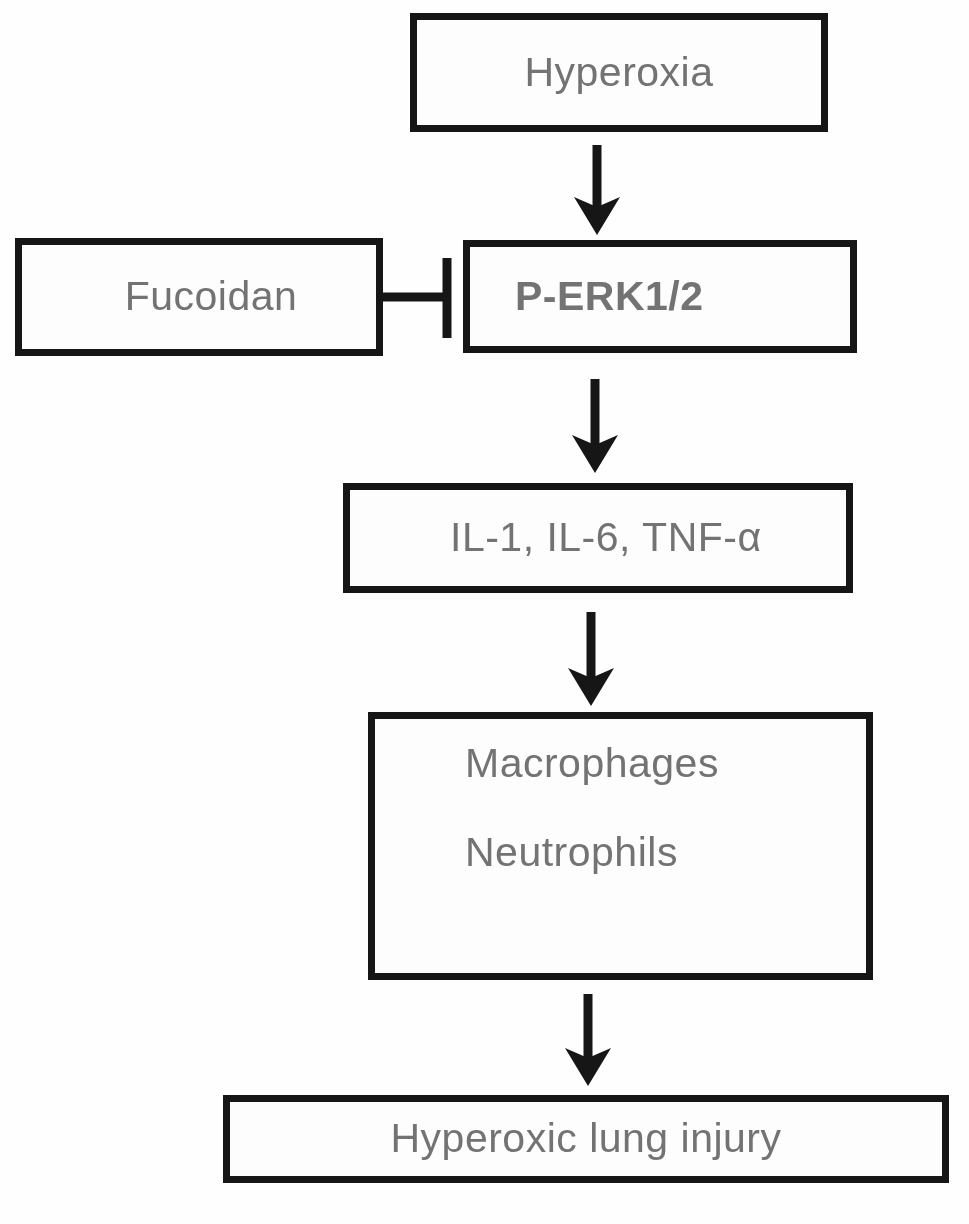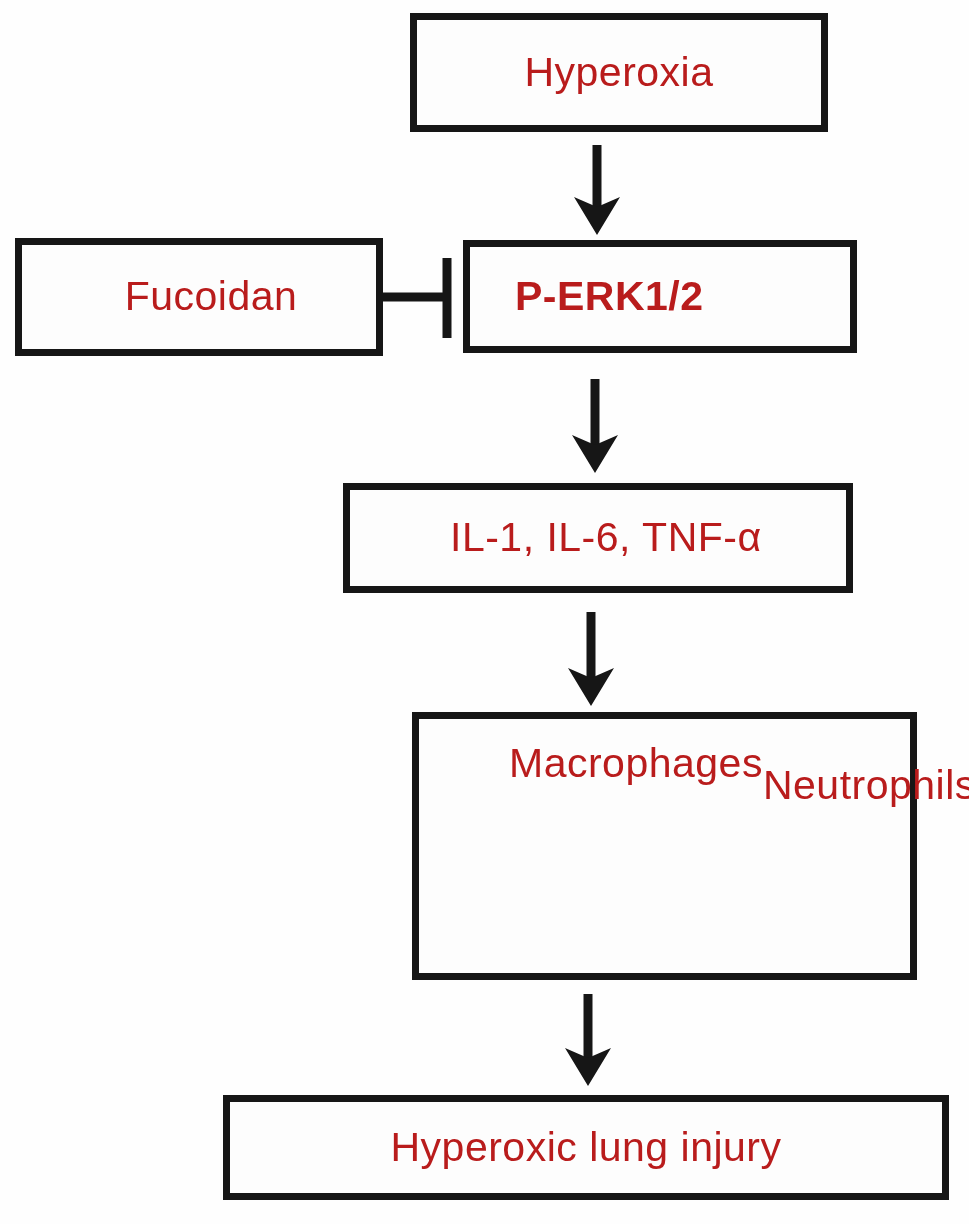--- a/index.html
+++ b/index.html
@@ -1,21 +1,21 @@
 <!DOCTYPE html>
 <html><head>
 <meta charset="utf-8">
 <style>
   html,body{margin:0;padding:0;background:#ffffff;}
   #canvas{
     position:relative;
     width:969px;height:1224px;
     background:#fefefe;
     font-family:"Liberation Sans","DejaVu Sans",sans-serif;
-    color:#b91c1c;
+    color:#737373;
     overflow:hidden;
   }
   .node{
     position:absolute;
     box-sizing:border-box;
     border:7px solid #161616;
     background:#fdfdfd;
     display:flex;
     align-items:center;
     justify-content:center;
@@ -23,29 +23,28 @@
     letter-spacing:0.5px;
     line-height:1.1;
   }
   .node.align-left{justify-content:flex-start;}
   #node-hyperoxia{left:410px;top:13px;width:418px;height:119px;}
   #node-fucoidan{left:15px;top:238px;width:368px;height:118px;padding-left:24px;}
   #node-perk{left:463px;top:240px;width:394px;height:113px;padding-left:45px;font-weight:bold;}
   #node-cytokines{left:343px;top:483px;width:510px;height:110px;padding-left:100px;}
   #node-cells{
     left:368px;top:712px;width:505px;height:268px;
-    flex-direction:row;align-items:flex-start;justify-content:flex-start;
+    flex-direction:column;align-items:flex-start;justify-content:flex-start;
     padding-left:90px;
-    margin-left:44px;
   }
   #node-cells .cell-line{display:block;}
   #node-cells .cell-line:nth-child(1){margin-top:22px;}
   #node-cells .cell-line:nth-child(2){margin-top:44px;text-align:center;}
   #node-cells .cell-line:nth-child(3){margin-top:28px;}
-  #node-injury{left:223px;top:1095px;width:726px;height:105px;}
+  #node-injury{left:223px;top:1095px;width:726px;height:88px;}
   .edge{position:absolute;}
   .edge svg{display:block;}
 </style>
 </head>
 <body>
 
 <div id="canvas">
 
   <div class="node" id="node-hyperoxia">
     <span>Hyperoxia</span>

